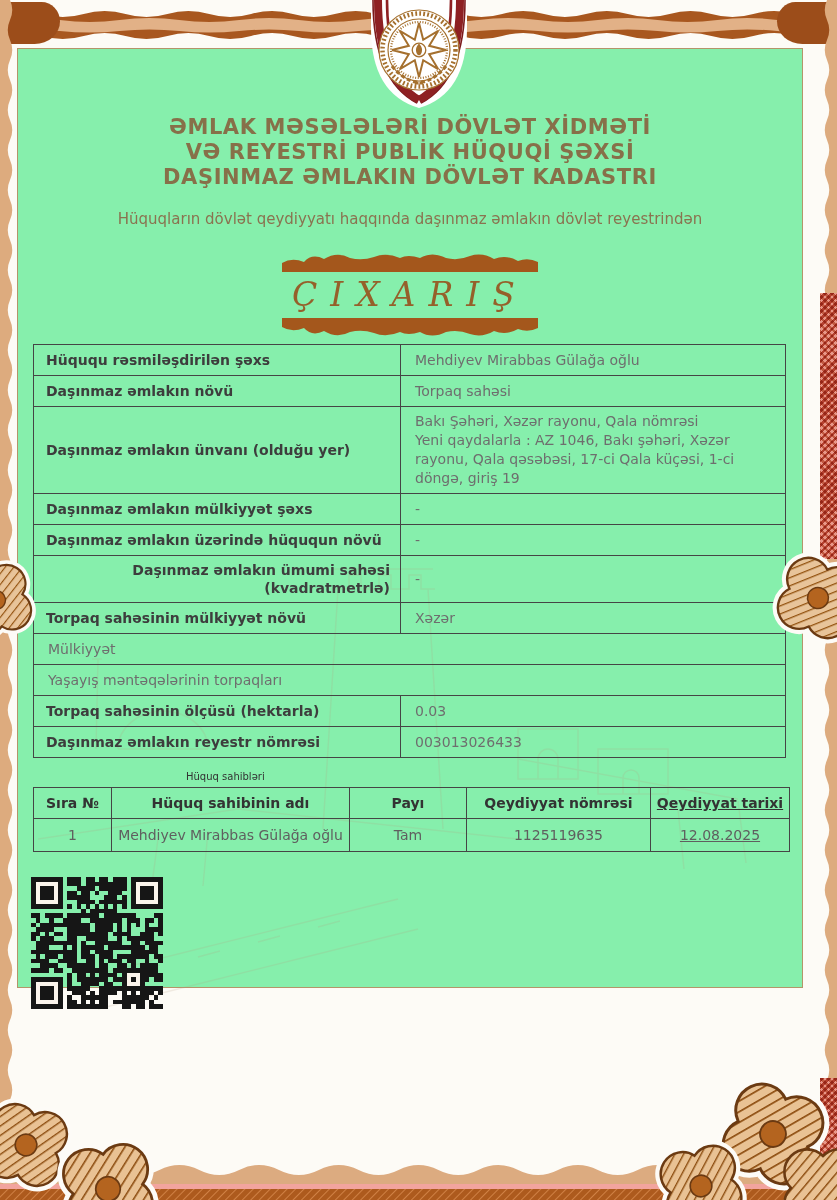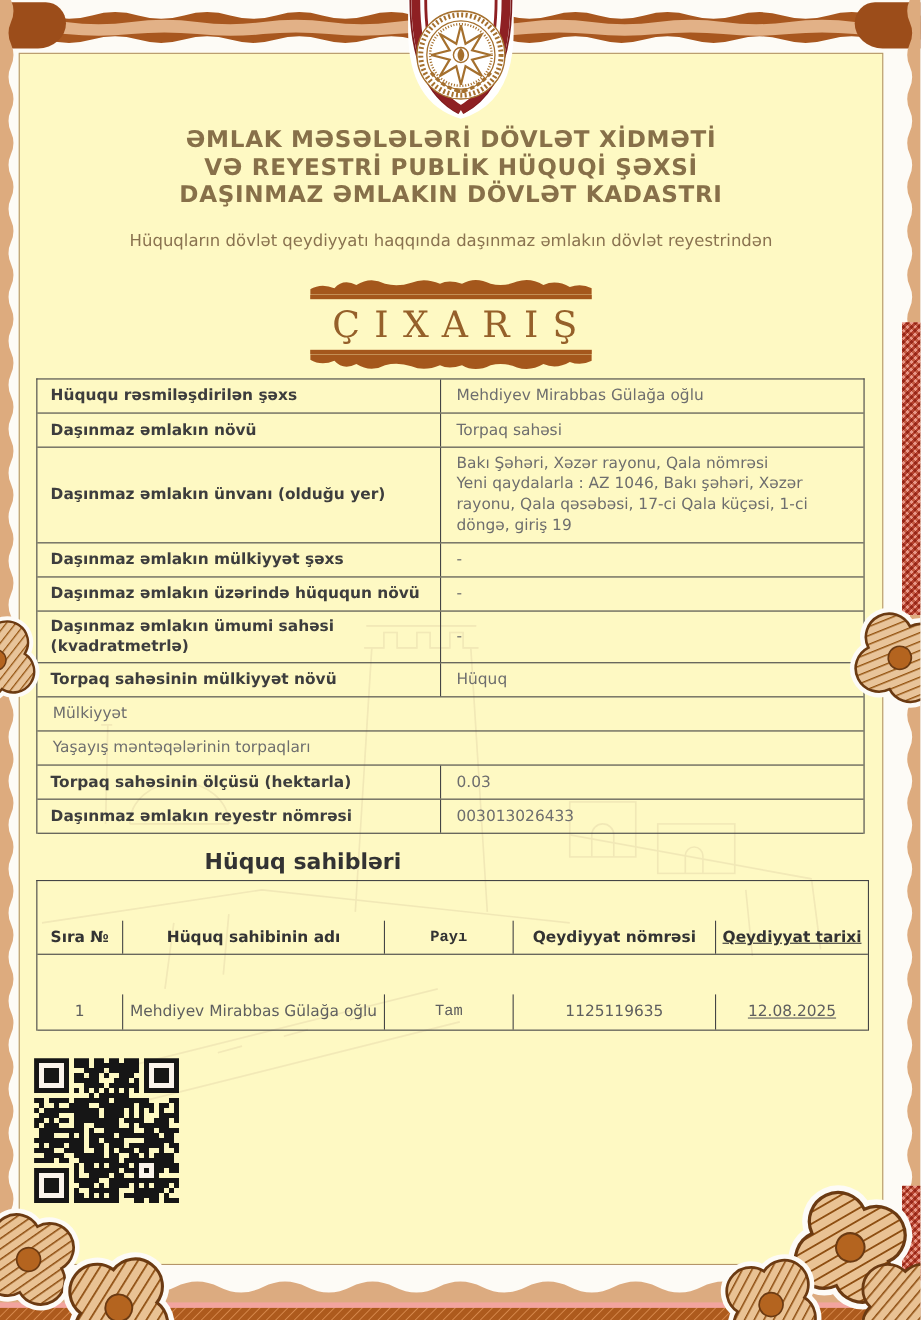--- a/index.html
+++ b/index.html
@@ -16,54 +16,54 @@
   .corner-blob.tr{right:0;border-radius:40% 0 0 55%/60% 0 0 70%;}
   .red-hatch{position:absolute;right:0;width:17px;z-index:6;
      background-image:
        repeating-linear-gradient(45deg,#c86a51 0 2.5px,#f0b4a8 2.5px 5px),
        repeating-linear-gradient(-45deg,#c05c49 0 2.5px,rgba(240,180,168,.55) 2.5px 5px);
      background-blend-mode:multiply;}
   .red-hatch.mid{top:293px;height:266px;}
   .red-hatch.low{top:1078px;height:86px;}
   .ornament{position:absolute;z-index:7;}
   
-  .inner{position:absolute;left:17px;top:48px;width:786px;height:1102px;
-         background:#fef9c3;border:1px solid #b49569;z-index:2;box-sizing:border-box;}
+  .inner{position:absolute;left:17px;top:48px;width:786px;height:940px;
+         background:#86efac;border:1px solid #b49569;z-index:2;box-sizing:border-box;}
   .watermark{position:absolute;left:20px;top:460px;z-index:0;}
   .content{position:relative;z-index:1;}
   
   .badge{position:absolute;left:50%;top:0;margin-left:-58px;width:116px;height:112px;z-index:8;}
   
   .org-title{margin-top:66px;text-align:center;color:#877049;font-weight:bold;
              font-size:21px;line-height:25px;letter-spacing:.6px;}
   .subtitle{margin-top:20px;text-align:center;color:#8a7350;font-size:15px;line-height:18px;}
   
   .banner{width:256px;margin:22px auto 0;}
   .banner .rule{height:4px;background:#a4571c;}
-  .banner .word{text-align:right;font-family:"DejaVu Serif","Liberation Serif",serif;
-     font-size:33px;line-height:46px;color:#95602a;letter-spacing:13px;padding-left:10px;}
+  .banner .word{text-align:left;font-family:"DejaVu Serif","Liberation Serif",serif;
+     font-size:33px;line-height:46px;color:#95602a;letter-spacing:13px;padding-left:10px;font-style:italic;}
   .banner svg{display:block;}
   
   .mtable{margin:4px 0 0 15px;width:753px;border:1px solid #454545;border-bottom:none;box-sizing:border-box;}
   .mrow{display:flex;border-bottom:1px solid #454545;}
   .mlabel{width:367px;box-sizing:border-box;border-right:1px solid #454545;
           padding:5px 10px 5px 12px;font-size:14px;font-weight:bold;color:#3d3d3d;
-          display:flex;align-items:center;min-height:30px;line-height:18px;}
+          display:flex;align-items:center;min-height:30px;line-height:18px;text-align:right;}
   .mvalue{flex:1;box-sizing:border-box;padding:5px 10px 5px 14px;font-size:14px;color:#6e6e6e;
           display:flex;flex-direction:column;justify-content:center;min-height:30px;line-height:19px;}
   
-  .otitle{margin:13px 0 0 168px;font-size:20px;font-weight:bold;color:#333;}
+  .otitle{margin:13px 0 0 168px;font-size:10px;font-weight:normal;color:#333;}
   .otable{margin:5px 0 0 15px;width:757px;border:1px solid #454545;border-bottom:none;box-sizing:border-box;}
-  .orow{display:flex;border-bottom:1px solid #454545;margin-top:36px;}
+  .orow{display:flex;border-bottom:1px solid #454545;}
   .ocell{box-sizing:border-box;border-right:1px solid #454545;padding:6px 4px;
          text-align:center;font-size:14px;display:flex;align-items:center;justify-content:center;}
   .ocell:last-child{border-right:none;text-decoration:underline;}
   .ohead .ocell{font-weight:bold;color:#333;min-height:30px;}
   .odata .ocell{color:#5f5f5f;min-height:32px;}
-  .c0{width:78px;}.c1{width:238px;}.c2{width:117px;font-family:Liberation Mono, monospace;}.c3{width:184px;}.c4{flex:1;}
+  .c0{width:78px;}.c1{width:238px;}.c2{width:117px;}.c3{width:184px;}.c4{flex:1;}
   
   .qr{margin:25px 0 0 13px;width:132px;height:132px;}
 </style>
 </head>
 <body>
 
 <div class="page">
 
   <svg class="top-band" viewBox="0 0 840 40" preserveAspectRatio="none">
     <path fill="#a8571f" d="M0,10 Q21,4 42,10 T84,10 T126,10 T168,10 T210,10 T252,10 T294,10 T336,10 T378,10 T420,10 T462,10 T504,10 T546,10 T588,10 T630,10 T672,10 T714,10 T756,10 T798,10 T840,10 L840,32 Q819,38 798,32 T756,32 T714,32 T672,32 T630,32 T588,32 T546,32 T504,32 T462,32 T420,32 T378,32 T336,32 T294,32 T252,32 T210,32 T168,32 T126,32 T84,32 T42,32 T0,32 Z"></path>
@@ -252,21 +252,21 @@
         </div>
         <div class="mrow">
           <div class="mlabel">Daşınmaz əmlakın ümumi sahəsi (kvadratmetrlə)</div>
           <div class="mvalue">
               <span>-</span>
             </div>
         </div>
         <div class="mrow">
           <div class="mlabel">Torpaq sahəsinin mülkiyyət növü</div>
           <div class="mvalue">
-              <span>Hüquq</span>
+              <span>Xəzər</span>
             </div>
         </div>
         <div class="mrow">
           <div class="mvalue">
               <span>Mülkiyyət</span>
             </div>
         </div>
         <div class="mrow">
           <div class="mvalue">
               <span>Yaşayış məntəqələrinin torpaqları</span>

